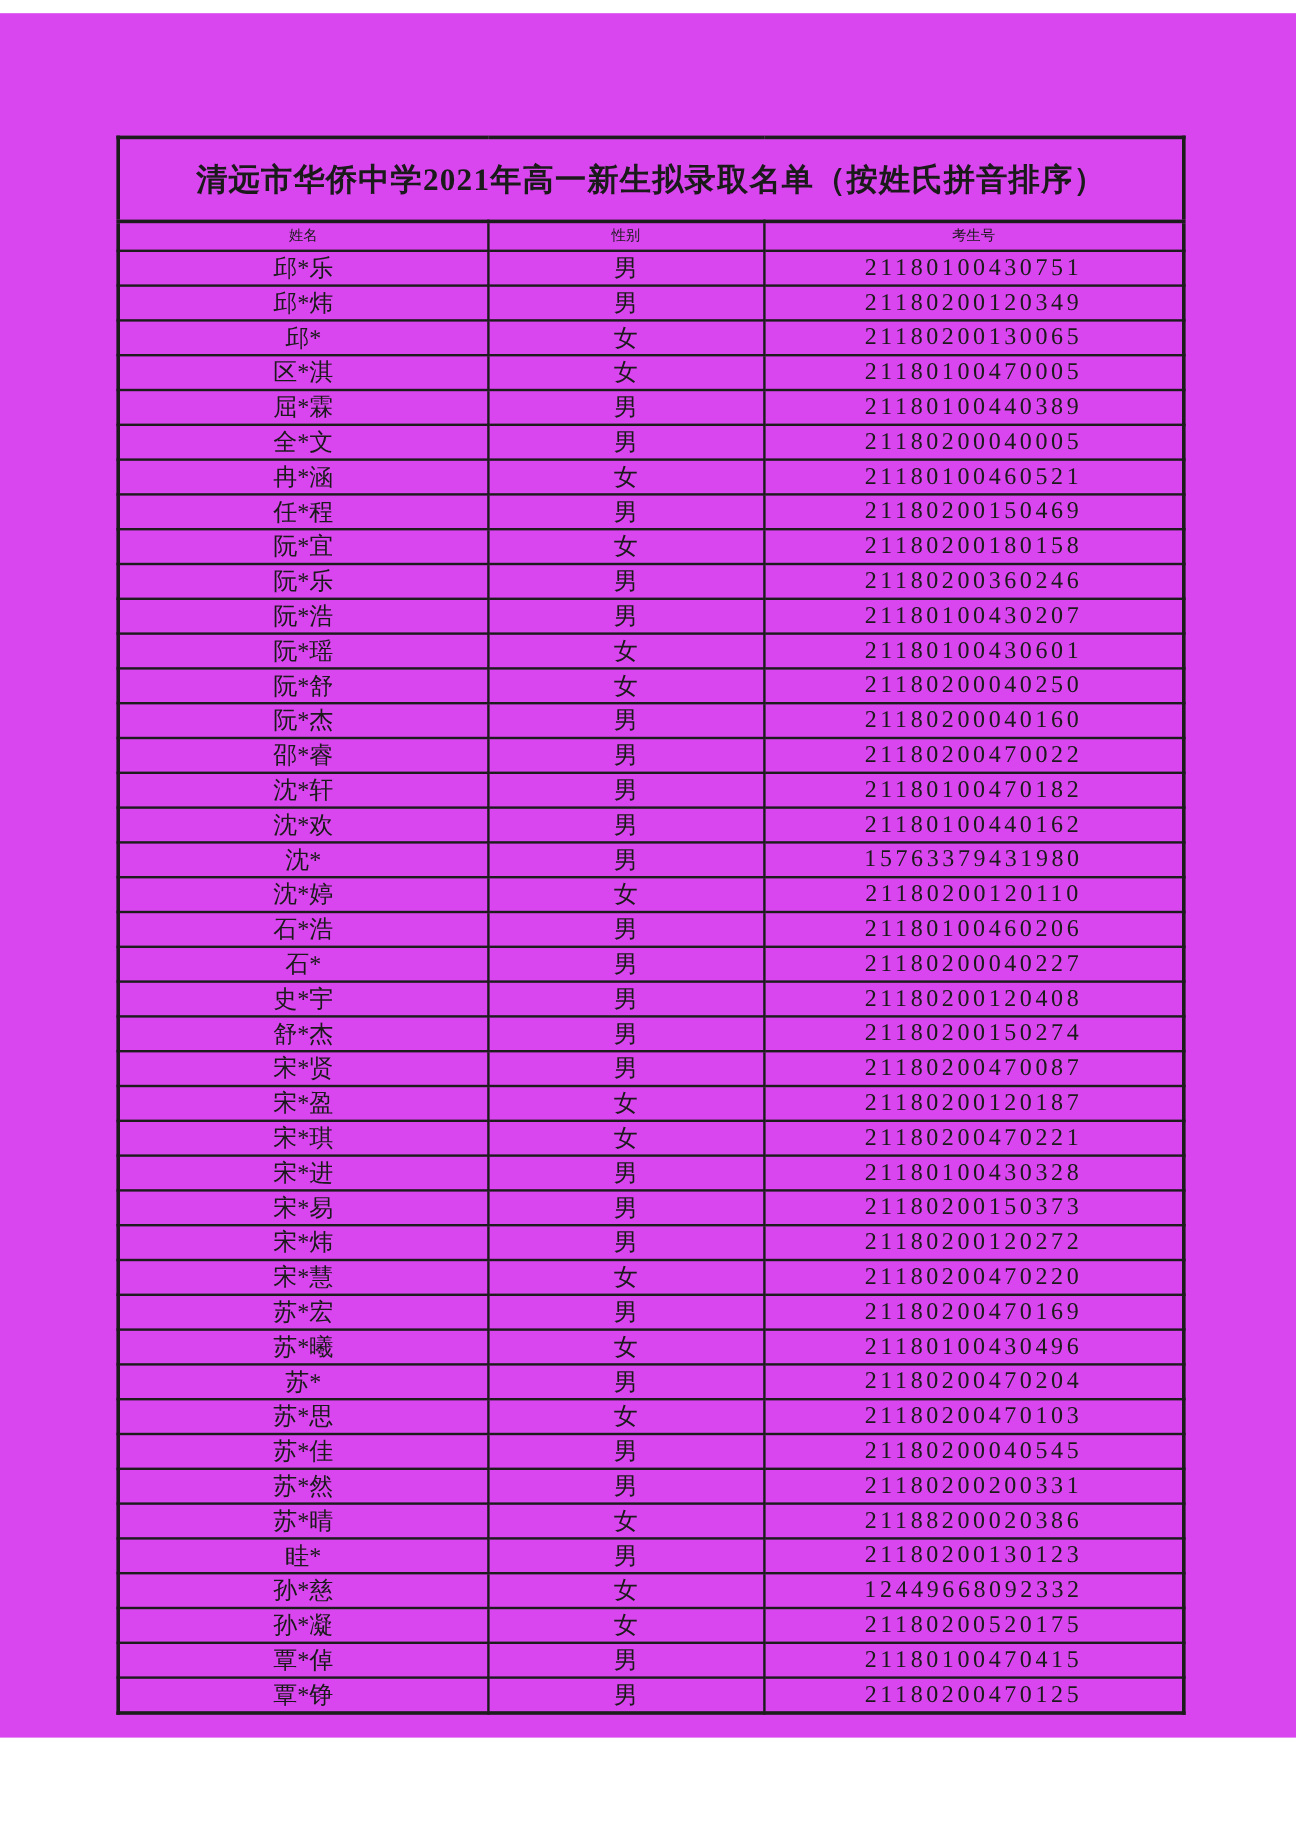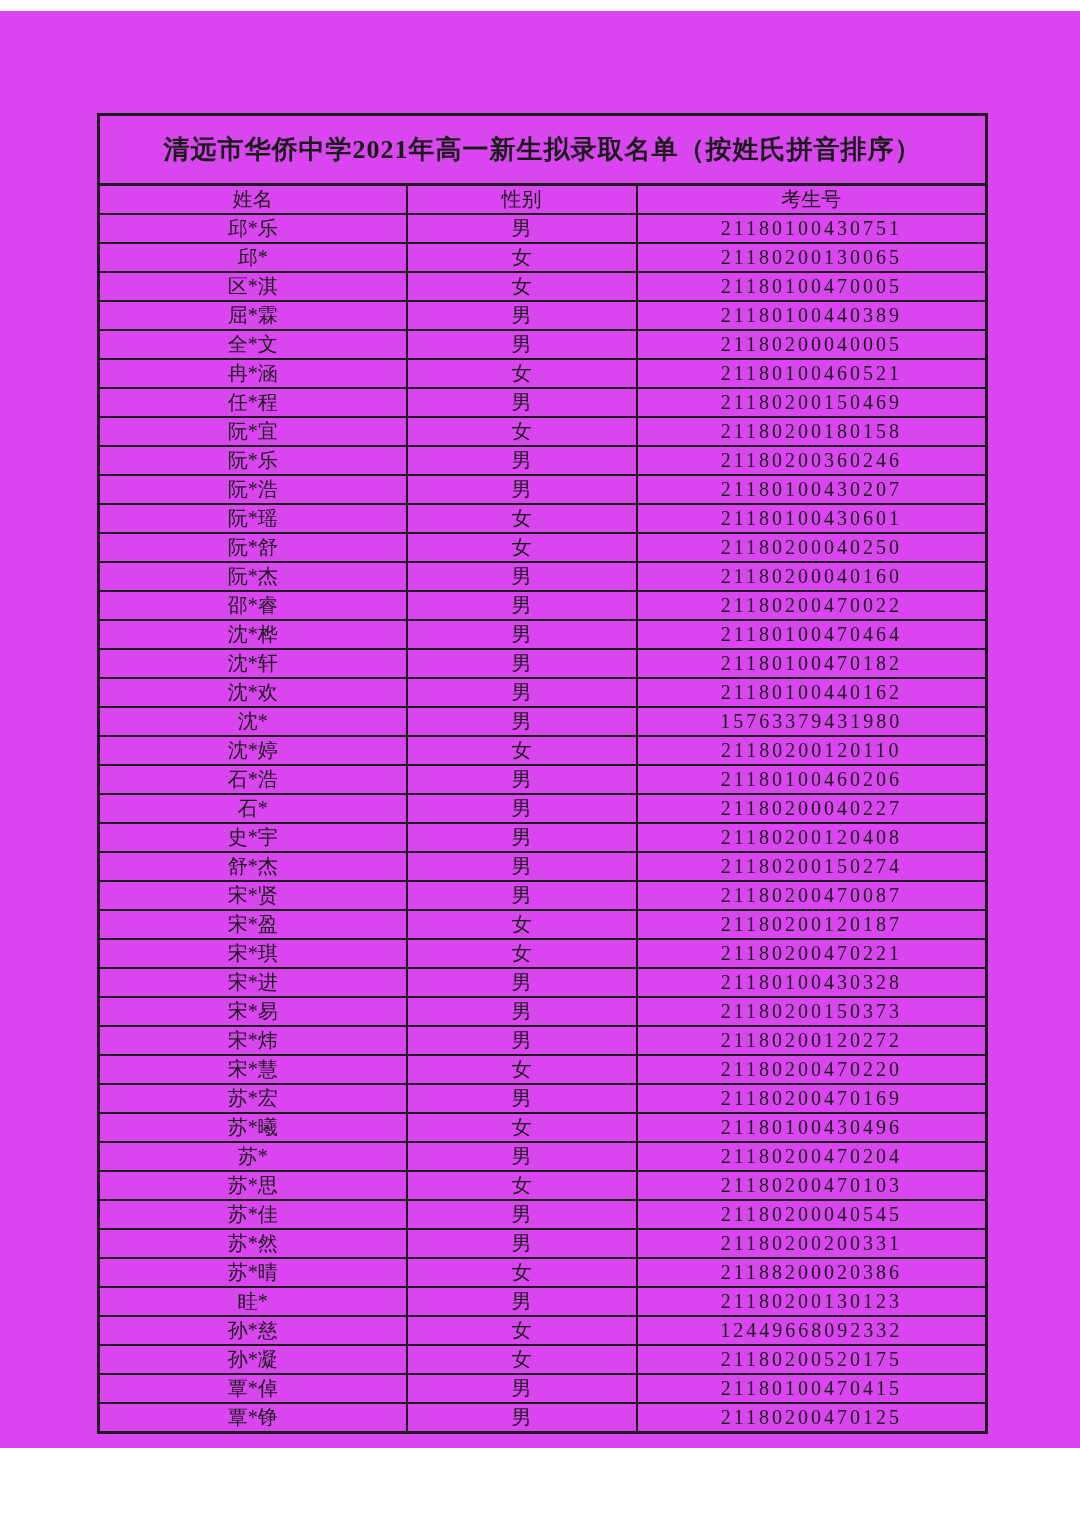--- a/index.html
+++ b/index.html
@@ -39,21 +39,21 @@
   }
   th.title-cell {
     height: 70px;
     font-size: 26px;
     font-weight: bold;
     letter-spacing: 1px;
     border-bottom: 3px solid #1c1c1c;
   }
   tr.header-row th {
     height: 24px;
-    font-size: 20px;
+    font-size: 12px;
   }
   tbody td {
     height: 24px;
     font-size: 20px;
   }
   td.num {
     letter-spacing: 3px;
   }
   .page-number {
     position: absolute;
@@ -86,20 +86,25 @@
         <th>考生号</th>
       </tr>
     </thead>
     <tbody>
   <tr>
     <td>邱*乐</td>
     <td>男</td>
     <td class="num">21180100430751</td>
   </tr>
 
+  <tr>
+    <td>邱*炜</td>
+    <td>男</td>
+    <td class="num">21180200120349</td>
+  </tr>
 
   <tr>
     <td>邱*</td>
     <td>女</td>
     <td class="num">21180200130065</td>
   </tr>
 
   <tr>
     <td>区*淇</td>
     <td>女</td>
@@ -165,25 +170,20 @@
     <td>男</td>
     <td class="num">21180200040160</td>
   </tr>
 
   <tr>
     <td>邵*睿</td>
     <td>男</td>
     <td class="num">21180200470022</td>
   </tr>
 
-  <tr>
-    <td>沈*桦</td>
-    <td>男</td>
-    <td class="num">21180100470464</td>
-  </tr>
 
   <tr>
     <td>沈*轩</td>
     <td>男</td>
     <td class="num">21180100470182</td>
   </tr>
 
   <tr>
     <td>沈*欢</td>
     <td>男</td>

